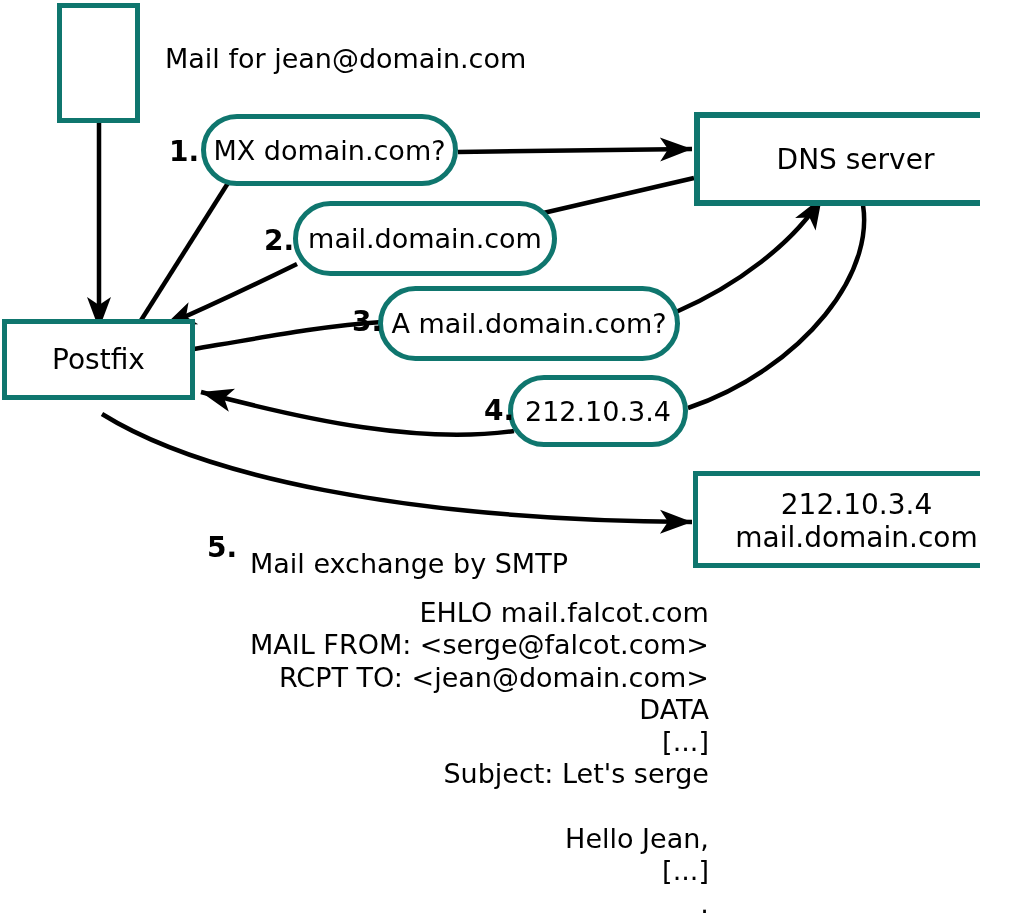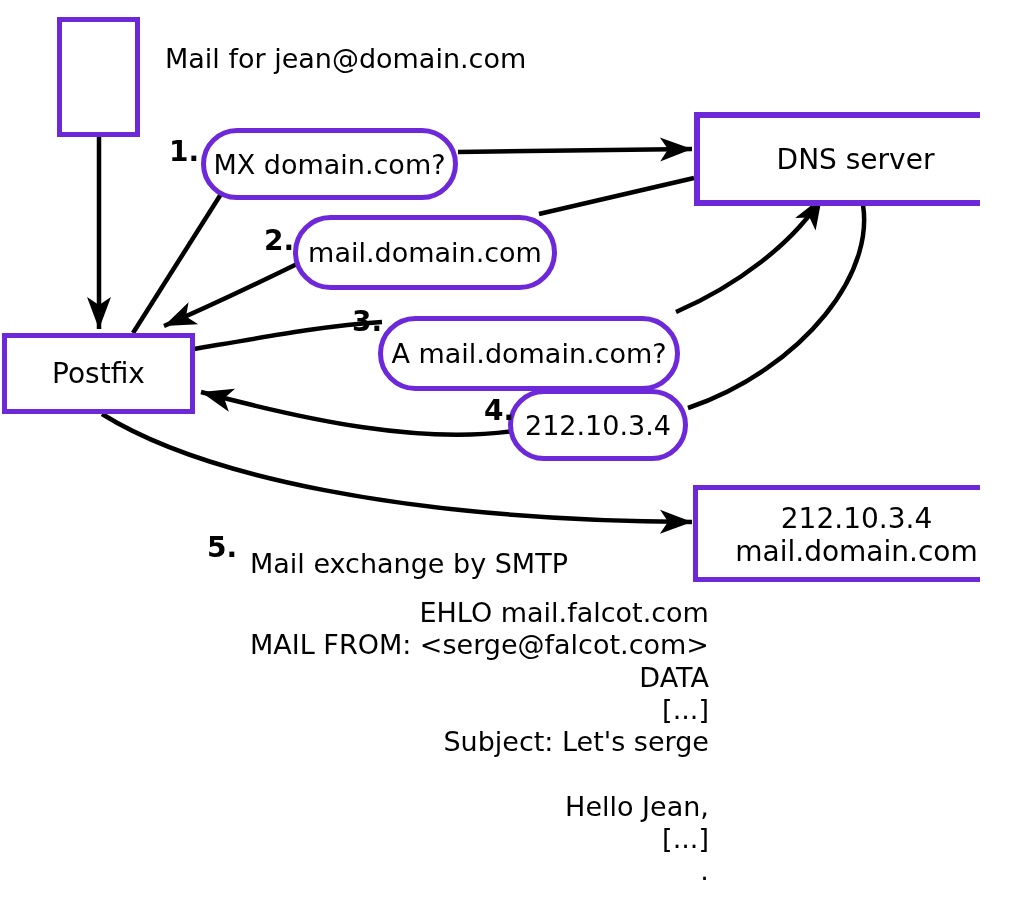--- a/index.html
+++ b/index.html
@@ -9,26 +9,25 @@
     background:#ffffff;
     overflow:hidden;
     font-family:"DejaVu Sans","Liberation Sans",sans-serif;
     color:#000;
   }
   #wires{position:absolute;left:0;top:0;z-index:1;}
   .node{
     position:absolute;
     box-sizing:border-box;
     background:#ffffff;
-    border:5px solid #6d28d9;
+    border:5px solid #0f766e;
     display:flex;align-items:center;justify-content:center;
     font-size:28px;
     z-index:2;
     text-align:center;
-    margin-top:14px;
   }
   .pill{border-radius:40px;font-size:27px;z-index:3;}
   .num{
     position:absolute;
     font-weight:bold;font-size:28px;
     height:32px;line-height:32px;
     z-index:4;white-space:nowrap;
   }
   .plain{
     position:absolute;
@@ -75,49 +74,50 @@
   <div class="node pill" style="left:201px;top:114px;width:257px;height:72px;">
     <span>MX domain.com?</span>
   </div>
   <div class="num" style="left:169px;top:136px;">1.</div>
 
   <div class="node pill" style="left:293px;top:201px;width:264px;height:75px;">
     <span>mail.domain.com</span>
   </div>
   <div class="num" style="left:264px;top:225px;">2.</div>
 
-  <div class="node pill" style="left:378px;top:302px;width:302px;height:75px;">
+  <div class="node pill" style="left:378px;top:286px;width:302px;height:75px;">
     <span>A mail.domain.com?</span>
   </div>
   <div class="num" style="left:352px;top:306px;">3.</div>
 
   <div class="node pill" style="left:508px;top:375px;width:180px;height:72px;">
     <span>212.10.3.4</span>
   </div>
   <div class="num" style="left:484px;top:395px;">4.</div>
 
   <div class="node" id="postfix-box" style="left:2px;top:319px;width:193px;height:81px;">
     <span>Postfix</span>
   </div>
 
-  <div class="node" id="dns-box" style="left:694px;top:98px;width:323px;height:94px;">
+  <div class="node" id="dns-box" style="left:694px;top:112px;width:323px;height:94px;">
     <span>DNS server</span>
   </div>
 
   <div class="node" id="mailserver-box" style="left:693px;top:471px;width:327px;height:97px;">
     <div>212.10.3.4</div>
     <div>mail.domain.com</div>
   </div>
 
   <div class="num" style="left:207px;top:532px;">5.</div>
   <div class="plain" style="left:250px;top:548px;">Mail exchange by SMTP</div>
 
   <div id="smtp-block">
     <div class="smtp-line">EHLO mail.falcot.com</div>
     <div class="smtp-line">MAIL FROM: &lt;serge@falcot.com&gt;</div>
+    <div class="smtp-line">RCPT TO: &lt;jean@domain.com&gt;</div>
     <div class="smtp-line">DATA</div>
     <div class="smtp-line">[...]</div>
     <div class="smtp-line">Subject: Let's serge</div>
     <div class="smtp-line"></div>
     <div class="smtp-line">Hello Jean,</div>
     <div class="smtp-line">[...]</div>
     <div class="smtp-line">.</div>
   </div>
 
 </div>

